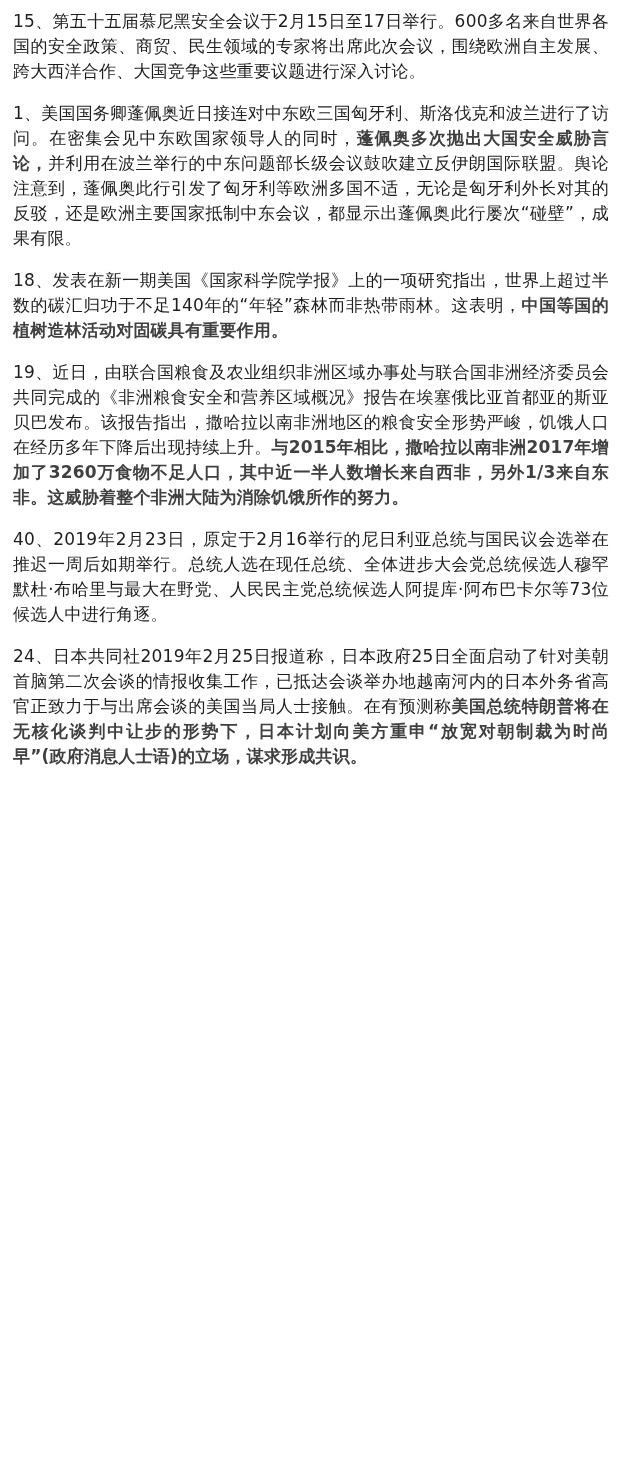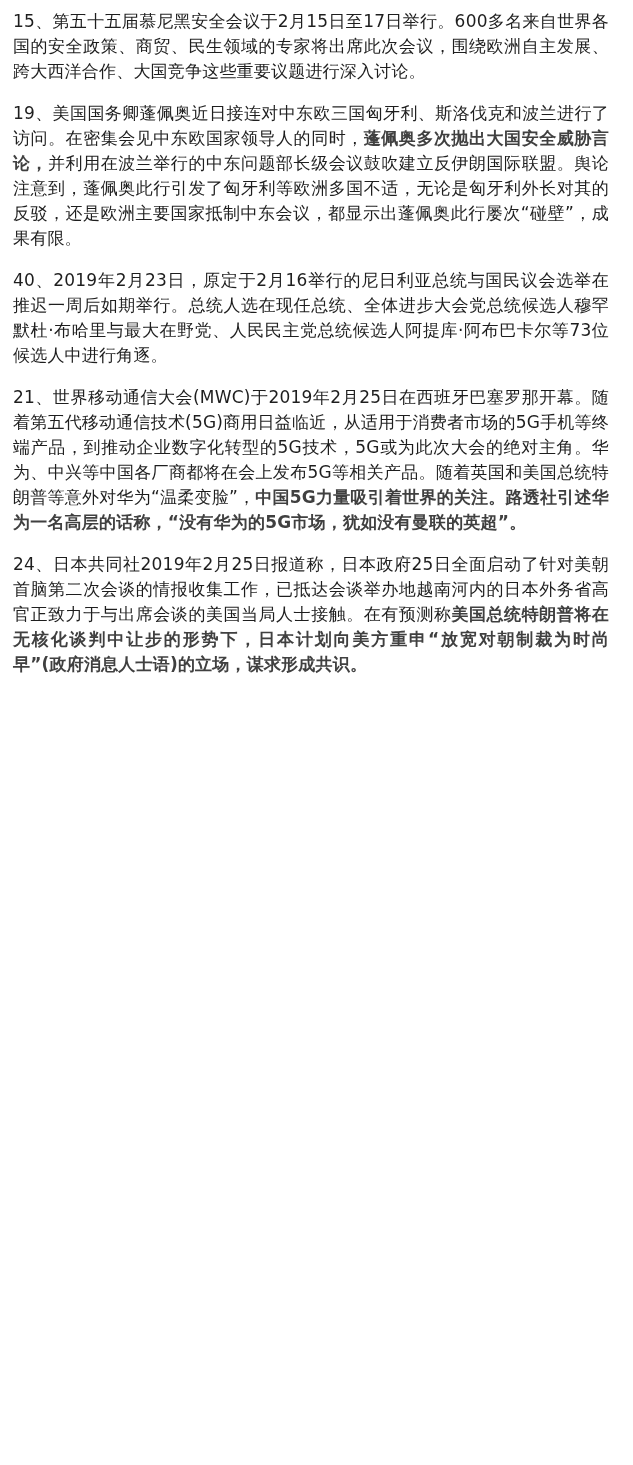--- a/index.html
+++ b/index.html
@@ -36,18 +36,19 @@
     font-weight: 700;
     color: #404040;
   }
 </style>
 </head>
 <body>
 
 <div class="page">
   <div>
       <p class="para"><span>15、第五十五届慕尼黑安全会议于2月15日至17日举行。600多名来自世界各国的安全政策、商贸、民生领域的专家将出席此次会议，围绕欧洲自主发展、跨大西洋合作、大国竞争这些重要议题进行深入讨论。</span></p>
-      <p class="para"><span>19、美国国务卿蓬佩奥近日接连对中东欧三国匈牙利、斯洛伐克和波兰进行了访问。在密集会见中东欧国家领导人的同时，</span><span class="bold">蓬佩奥多次抛出大国安全威胁言论，</span><span>并利用在波兰举行的中东问题部长级会议鼓吹建立反伊朗国际联盟。舆论注意到，蓬佩奥此行引发了匈牙利等欧洲多国不适，无论是匈牙利外长对其的反驳，还是欧洲主要国家抵制中东会议，都显示出蓬佩奥此行屡次“碰壁”，成果有限。</span></p>
+      <p class="para"><span>1、美国国务卿蓬佩奥近日接连对中东欧三国匈牙利、斯洛伐克和波兰进行了访问。在密集会见中东欧国家领导人的同时，</span><span class="bold">蓬佩奥多次抛出大国安全威胁言论，</span><span>并利用在波兰举行的中东问题部长级会议鼓吹建立反伊朗国际联盟。舆论注意到，蓬佩奥此行引发了匈牙利等欧洲多国不适，无论是匈牙利外长对其的反驳，还是欧洲主要国家抵制中东会议，都显示出蓬佩奥此行屡次“碰壁”，成果有限。</span></p>
+      <p class="para"><span>18、发表在新一期美国《国家科学院学报》上的一项研究指出，世界上超过半数的碳汇归功于不足140年的“年轻”森林而非热带雨林。这表明，</span><span class="bold">中国等国的植树造林活动对固碳具有重要作用。</span></p>
+      <p class="para"><span>19、近日，由联合国粮食及农业组织非洲区域办事处与联合国非洲经济委员会共同完成的《非洲粮食安全和营养区域概况》报告在埃塞俄比亚首都亚的斯亚贝巴发布。该报告指出，撒哈拉以南非洲地区的粮食安全形势严峻，饥饿人口在经历多年下降后出现持续上升。</span><span class="bold">与2015年相比，撒哈拉以南非洲2017年增加了3260万食物不足人口，其中近一半人数增长来自西非，另外1/3来自东非。这威胁着整个非洲大陆为消除饥饿所作的努力。</span></p>
       <p class="para"><span>40、2019年2月23日，原定于2月16举行的尼日利亚总统与国民议会选举在推迟一周后如期举行。总统人选在现任总统、全体进步大会党总统候选人穆罕默杜·布哈里与最大在野党、人民民主党总统候选人阿提库·阿布巴卡尔等73位候选人中进行角逐。</span></p>
-      <p class="para"><span>21、世界移动通信大会(MWC)于2019年2月25日在西班牙巴塞罗那开幕。随着第五代移动通信技术(5G)商用日益临近，从适用于消费者市场的5G手机等终端产品，到推动企业数字化转型的5G技术，5G或为此次大会的绝对主角。华为、中兴等中国各厂商都将在会上发布5G等相关产品。随着英国和美国总统特朗普等意外对华为“温柔变脸”，</span><span class="bold">中国5G力量吸引着世界的关注。路透社引述华为一名高层的话称，“没有华为的5G市场，犹如没有曼联的英超”。</span></p>
       <p class="para"><span>24、日本共同社2019年2月25日报道称，日本政府25日全面启动了针对美朝首脑第二次会谈的情报收集工作，已抵达会谈举办地越南河内的日本外务省高官正致力于与出席会谈的美国当局人士接触。在有预测称</span><span class="bold">美国总统特朗普将在无核化谈判中让步的形势下，日本计划向美方重申“放宽对朝制裁为时尚早”(政府消息人士语)的立场，谋求形成共识。</span></p>
     </div>
 </div>
 
 </body></html>

